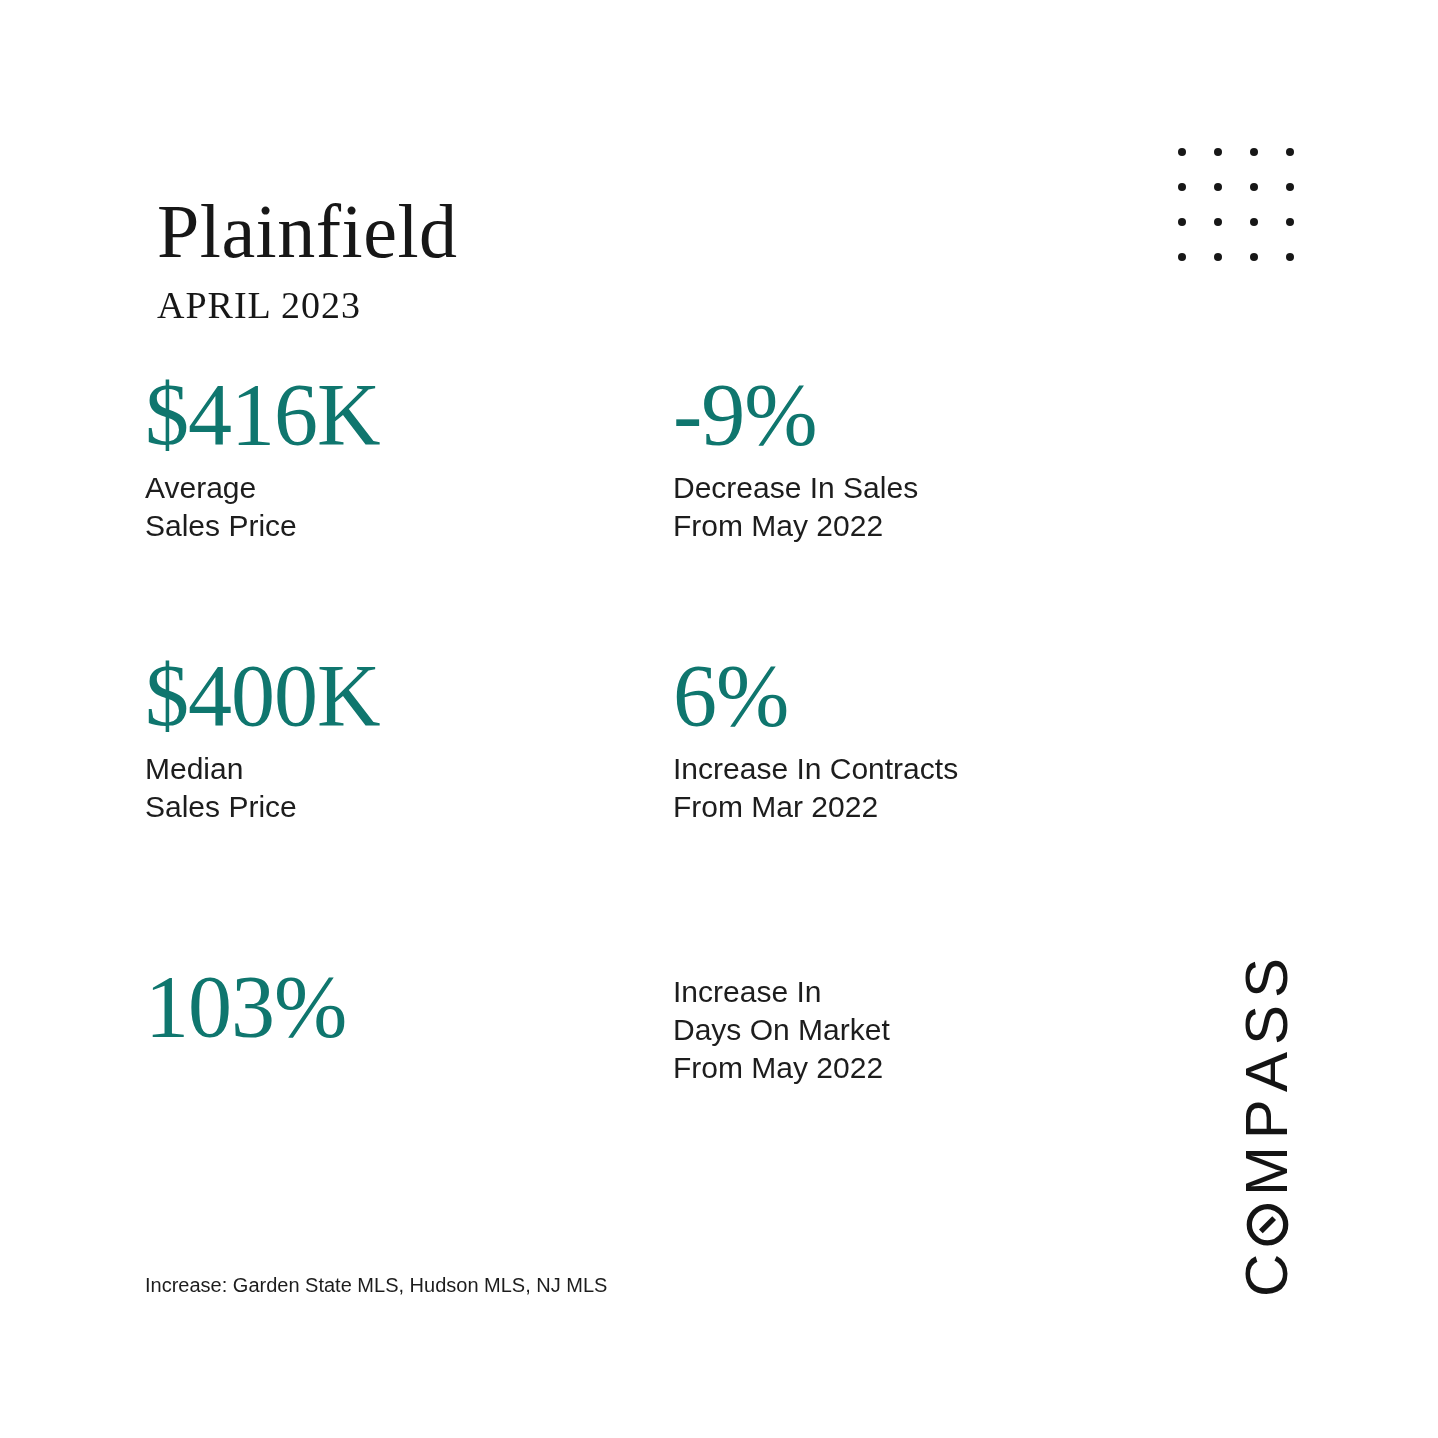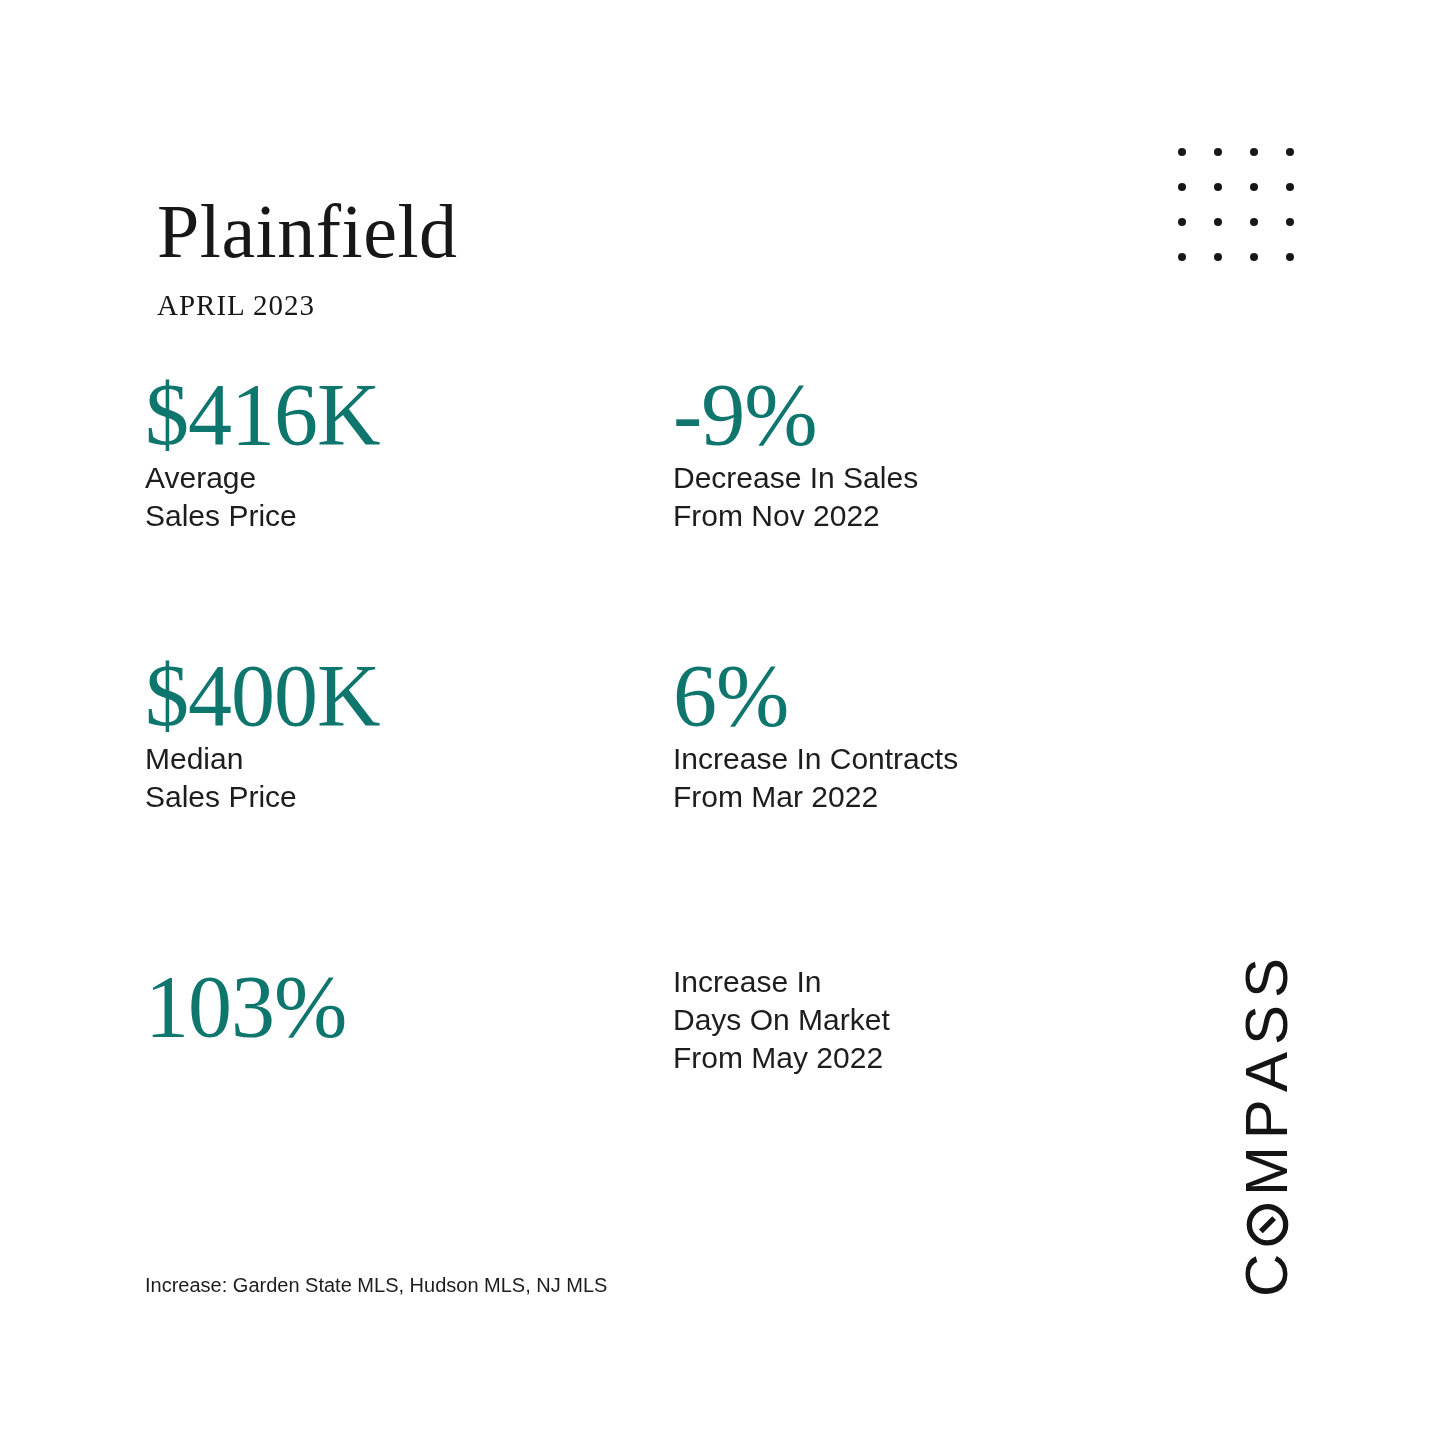--- a/index.html
+++ b/index.html
@@ -9,21 +9,21 @@
     height: 1438px;
     background: #ffffff;
     color: #171717;
     font-family: "Liberation Sans", sans-serif;
     overflow: hidden;
   }
 
   
   .header { position: absolute; left: 157px; top: 145px; margin-top: 48px; }
   .title  { font-family: "Liberation Serif", serif; font-size: 76px; line-height: 76px; letter-spacing: 0.5px; }
-  .subtitle { font-family: "Liberation Serif", serif; font-size: 29px; line-height: 29px; margin-top: 22px; letter-spacing: 1px; }
+  .subtitle { font-family: "Liberation Serif", serif; font-size: 38px; line-height: 29px; margin-top: 22px; letter-spacing: 1px; }
 
   
   .dots {
     position: absolute; left: 1178px; top: 148px;
     display: grid;
     grid-template-columns: repeat(4, 8px);
     grid-auto-rows: 8px;
     column-gap: 28px; row-gap: 27px;
   }
   .dot { width: 8px; height: 8px; border-radius: 50%; background: #171717; }
@@ -35,20 +35,21 @@
   .stat.r0 { top: 371px; }
   .stat.r1 { top: 652px; }
   .stat.r2 { top: 963px; }
   .stat-value {
     font-family: "Liberation Serif", serif;
     font-size: 88px; line-height: 88px;
     letter-spacing: -1px;
     color: #0f766e;
   }
   .stat-label {
+    margin-top: 10px;
     font-size: 30px; line-height: 38px;
     white-space: pre-line;
     color: #1d1d1d;
   }
 
   
   .sources { position: absolute; left: 145px; top: 1273px; font-size: 20px; line-height: 24px; color: #1d1d1d; }
 
   
   .logo {
@@ -95,21 +96,21 @@
 
   <div class="stat c0 r0">
     <div class="stat-value">$416K</div>
     <div class="stat-label">Average
 Sales Price</div>
   </div>
 
   <div class="stat c1 r0">
     <div class="stat-value">-9%</div>
     <div class="stat-label">Decrease In Sales
-From Nov 2022</div>
+From May 2022</div>
   </div>
 
   <div class="stat c0 r1">
     <div class="stat-value">$400K</div>
     <div class="stat-label">Median
 Sales Price</div>
   </div>
 
   <div class="stat c1 r1">
     <div class="stat-value">6%</div>

